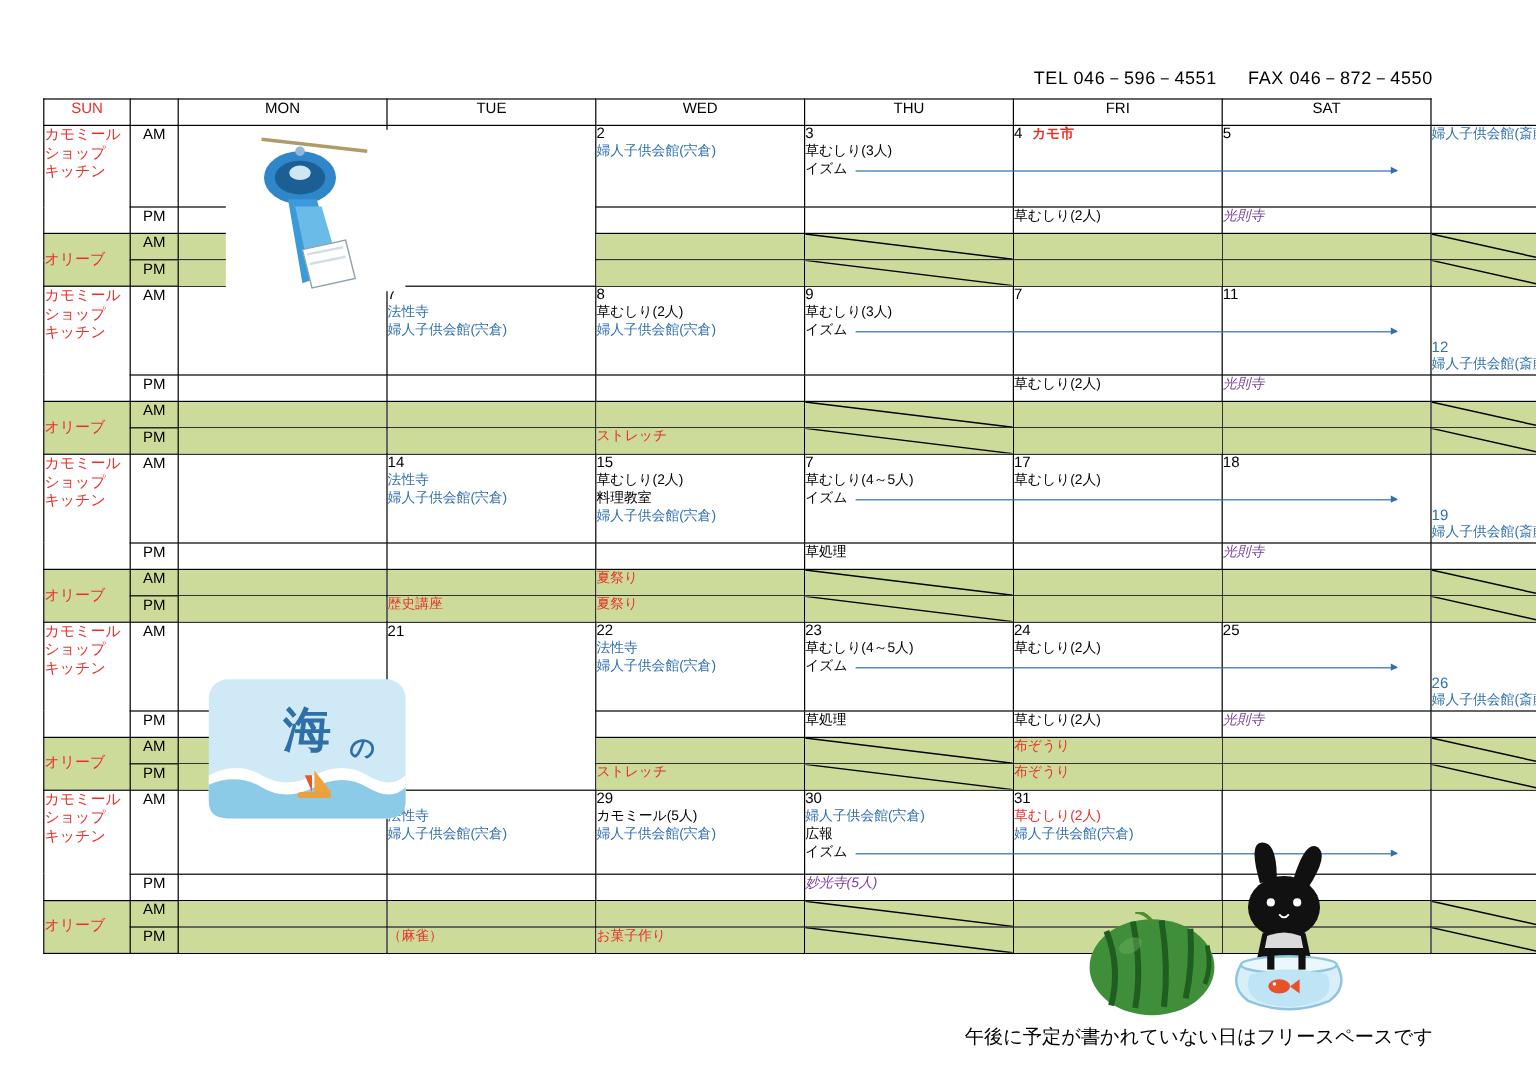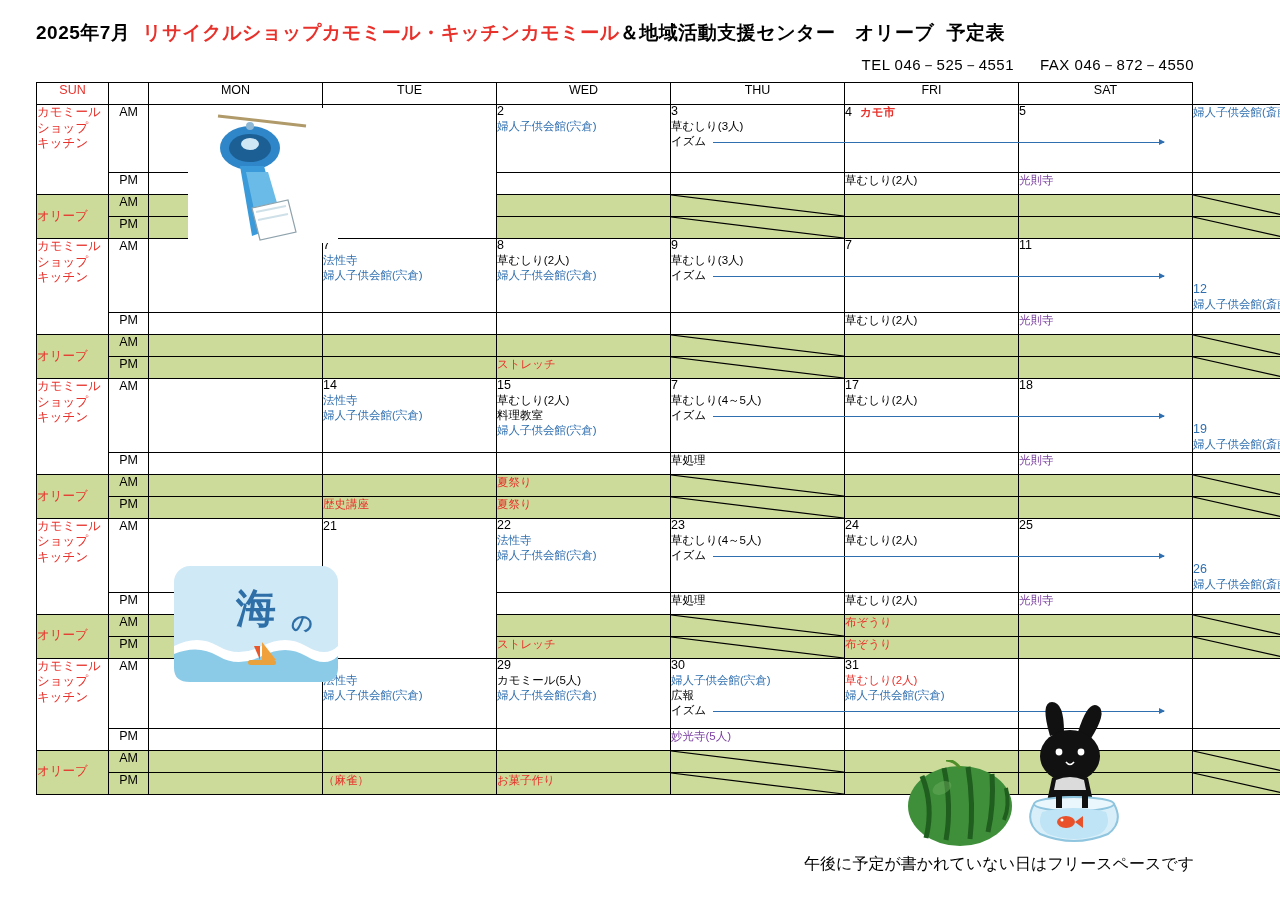--- a/index.html
+++ b/index.html
@@ -56,21 +56,21 @@
   td.ampm {
     text-align:center; vertical-align:middle; font-size:12px;
   }
   td.daycell { position:relative; padding:3px 4px 3px 5px; }
   td.daycell .dnum { font-size:12.5px; line-height:1.1; }
   td.daycell .dnum.sat { color:#2f6fb0;margin-top:44px; }
   td.daycell .ev { font-size:11.5px; line-height:1.32; white-space:nowrap; }
   .ev.blue { color:#2f6fb0; }
   .ev.black { color:#000; }
   .ev.red { color:#e8312a; }
-  .ev.purple { color:#7a3fa0; }
+  .ev.purple { color:#7a3fa0;font-style:italic; }
   .dayhdr { display:flex; align-items:baseline; gap:8px; }
 
   tr.olive-row td { background:#cddb9a; }
   tr.olive-row td.rowlabel { background:#cddb9a; }
 
   .arrow-wrap { position:relative; height:0; }
   .arrowline {
     position:absolute; height:1px; background:#2f6fb0; top:-7px;
   }
   .arrowline:after {
@@ -91,27 +91,24 @@
     position:absolute; right:86px; top:854px; font-size:16px;
   }
 
   .kamo-cell { position:relative; }
 </style>
 </head>
 <body>
 
 <div class="page">
 
-  <div class="title-row">
-    <span class="blk">2025年7月</span><span class="spc"></span><span class="red">リサイクルショップカモミール・キッチンカモミール</span><span class="blk">＆地域活動支援センター　オリーブ</span><span class="spc"></span><span class="blk">予定表</span>
-  </div>
 
   <div class="contact">
     <span>TEL</span>
-    <span>046－525－4551</span><span class="gap"></span><span>FAX</span>
+    <span>046－596－4551</span><span class="gap"></span><span>FAX</span>
     <span>046－872－4550</span>
   </div>
 
   <table class="cal">
     <colgroup>
       <col class="c-label">
         <col class="c-ampm">
       <col class="c-day">
         <col class="c-day">
         <col class="c-day">

